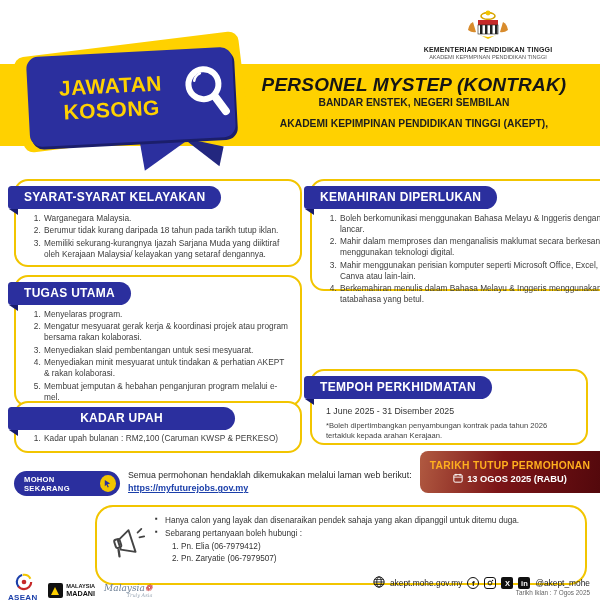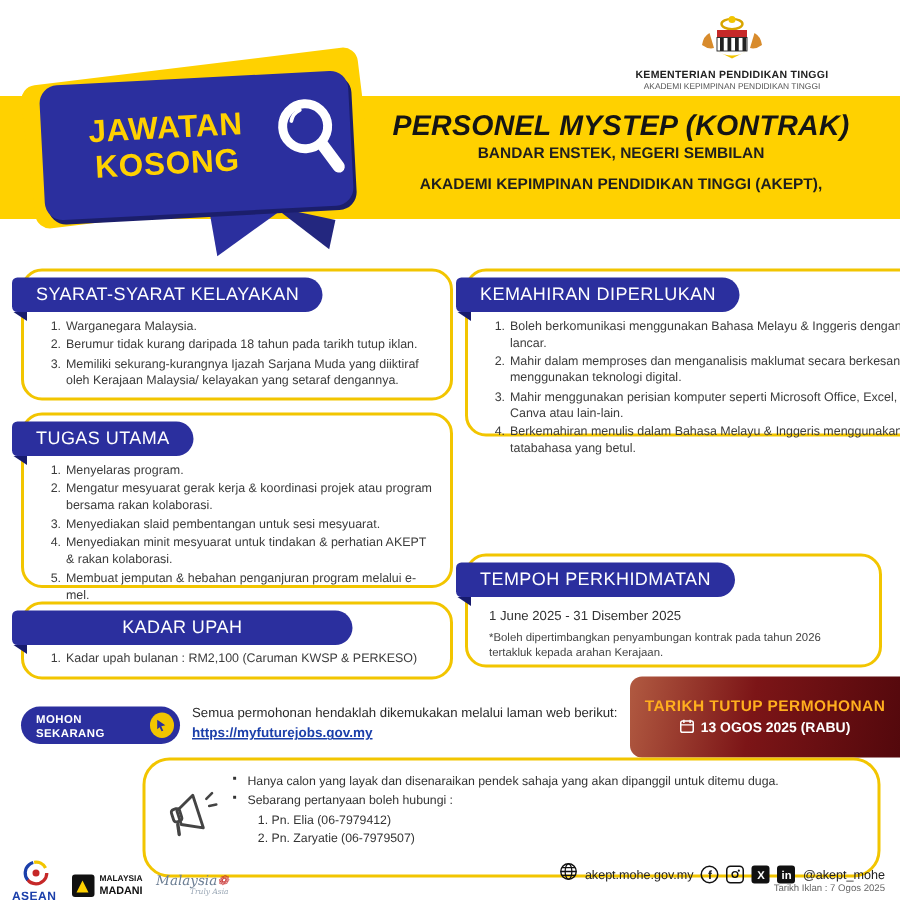--- a/index.html
+++ b/index.html
@@ -26,30 +26,30 @@
   .bubble-wrap { position:absolute; left:22px; top:50px; width:230px; height:120px; }
   .bubble-bg { position:absolute; left:-4px; top:-6px; width:226px; height:96px; background:#FFD100; border-radius:10px; transform:rotate(-7deg); }
   .bubble { position:absolute; left:6px; top:2px; width:206px; height:90px; background:#2B2F9E; border-radius:12px; transform:rotate(-3deg); display:flex; align-items:center; padding-left:14px; box-shadow:2px 3px 0 #1b1e6b; }
   .bubble-label { font-size:21px; font-weight:bold; color:#FFD100; line-height:1.12; text-align:center; flex:1; letter-spacing:.5px; }
   .bubble .mag { margin-right:2px; }
   .tail1 { position:absolute; left:120px; top:88px; width:0; height:0; border-top:28px solid #2B2F9E; border-right:58px solid transparent; transform:rotate(-10deg); }
   .tail2 { position:absolute; left:158px; top:92px; width:0; height:0; border-top:20px solid #23277f; border-left:42px solid transparent; transform:rotate(12deg); }
 
   
   .box { position:absolute; background:#fff; border:2px solid #F2C500; border-radius:14px; padding:6px 10px 4px 10px; }
-  .pill { display:inline-block; position:relative; background:#2B2F9E; color:#fff; font-weight:normal; font-size:12px; letter-spacing:.3px; padding:4px 16px 5px 16px; border-radius:5px 16px 16px 5px; margin:-2px 0 3px -18px; white-space:nowrap; }
+  .pill { display:inline-block; position:relative; background:#2B2F9E; color:#fff; font-weight:bold; font-size:12px; letter-spacing:.3px; padding:4px 16px 5px 16px; border-radius:5px 16px 16px 5px; margin:-2px 0 3px -18px; white-space:nowrap; }
   .pill.center { display:block; width:86%; text-align:center; border-radius:5px 16px 16px 5px; }
   .pill::after { content:''; position:absolute; left:1px; bottom:-6px; width:0; height:0; border-top:6px solid #171b6e; border-left:9px solid transparent; }
   ol.items { margin:1px 0 0 0; padding-left:17px; }
   ol.items li { font-size:8.3px; color:#3c3c3c; line-height:1.32; margin-bottom:1.5px; padding-left:1px; }
   .plain { font-size:8.8px; color:#333; margin:4px 0 0 4px; }
   .note-small { font-size:7.6px; color:#444; margin:5px 0 0 4px; line-height:1.35; }
 
   
-  .closing { position:absolute; left:420px; top:451px; width:180px; height:54px; border-radius:8px 0 0 8px;
+  .closing { position:absolute; left:420px; top:451px; width:180px; height:42px; border-radius:8px 0 0 8px;
     background:linear-gradient(100deg,#b15a41 0%, #7c1517 45%, #53080c 100%);
     display:flex; flex-direction:column; justify-content:center; align-items:center; gap:2px; }
   .closing .c1 { color:#FFAF1E; font-weight:bold; font-size:10.3px; letter-spacing:.3px; }
   .closing .c2 { color:#fff; font-weight:bold; font-size:9.3px; display:flex; align-items:center; gap:4px; }
 
   
   .apply-btn { position:absolute; left:14px; top:471px; width:106px; height:25px; background:#2B2F9E; border-radius:14px; display:flex; align-items:center; justify-content:space-between; padding:0 4px 0 10px; cursor:pointer; }
   .apply-btn .t { color:#fff; font-size:7.6px; font-weight:bold; letter-spacing:.3px; }
   .apply-btn .dot { width:17px; height:17px; border-radius:50%; background:#F2C500; display:flex; align-items:center; justify-content:center; }
   .apply-text { position:absolute; left:128px; top:469px; width:300px; font-size:8.8px; color:#2a2a2a; line-height:1.5; }
@@ -143,21 +143,21 @@
 
   <div class="box" style="left:14px; top:179px; width:288px; height:88px;">
     <div class="pill">SYARAT-SYARAT KELAYAKAN</div>
     <ol class="items">
       <li>Warganegara Malaysia.</li>
       <li>Berumur tidak kurang daripada 18 tahun pada tarikh tutup iklan.</li>
       <li>Memiliki sekurang-kurangnya Ijazah Sarjana Muda yang diiktiraf oleh Kerajaan Malaysia/ kelayakan yang setaraf dengannya.</li>
     </ol>
   </div>
 
-  <div class="box" style="left:14px; top:275px; width:288px; height:117px;">
+  <div class="box" style="left:14px; top:275px; width:288px; height:132px;">
     <div class="pill">TUGAS UTAMA</div>
     <ol class="items">
       <li>Menyelaras program.</li>
       <li>Mengatur mesyuarat gerak kerja &amp; koordinasi projek atau program bersama rakan kolaborasi.</li>
       <li>Menyediakan slaid pembentangan untuk sesi mesyuarat.</li>
       <li>Menyediakan minit mesyuarat untuk tindakan &amp; perhatian AKEPT &amp; rakan kolaborasi.</li>
       <li>Membuat jemputan &amp; hebahan penganjuran program melalui e-mel.</li>
       <li>Menyediakan borang maklum balas.</li>
       <li>Menyediakan laporan maklum balas.</li>
     </ol>

